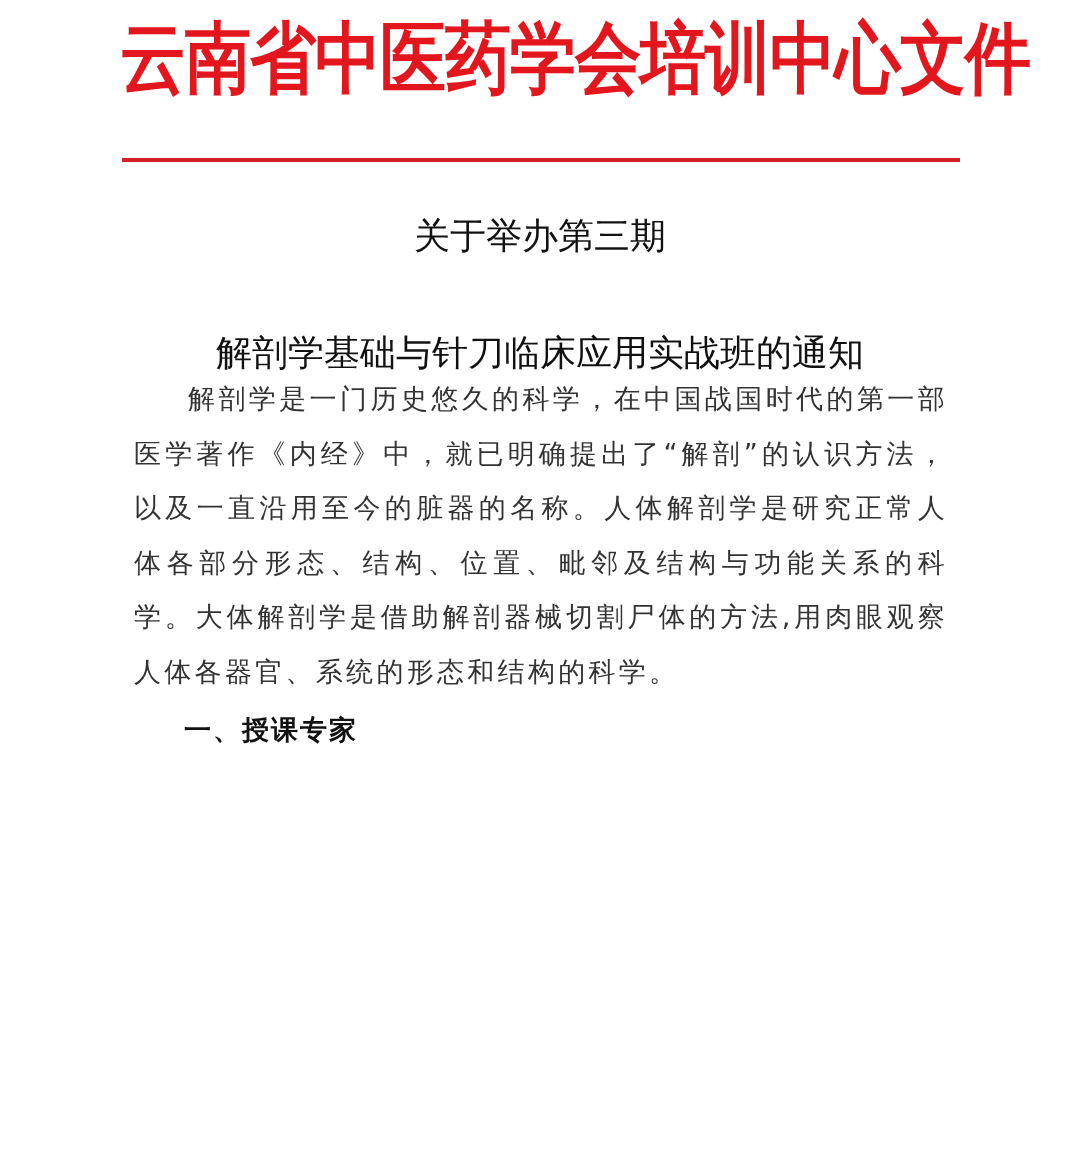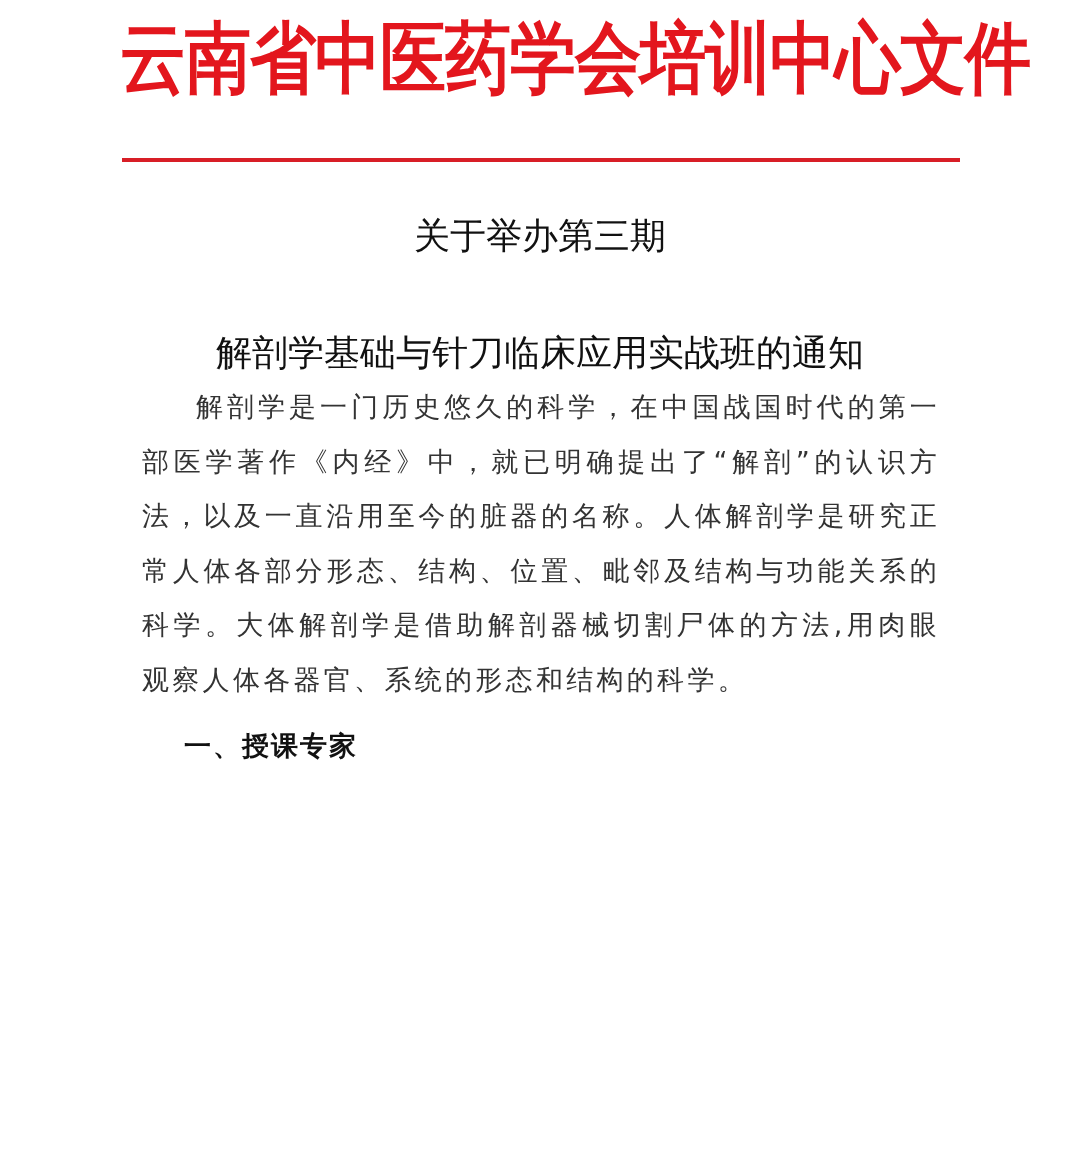--- a/index.html
+++ b/index.html
@@ -58,21 +58,21 @@
     top: 368px;
     width: 822px;
     font-family: "DejaVu Sans", "Liberation Sans", sans-serif;
     font-size: 27px;
     line-height: 54.5px;
     color: #333;
     letter-spacing: 3.3px;
     text-align: justify;
   }
   .para {
-    margin: 12px;
+    margin: 4px;
     text-indent: 2em;
   }
   .para .strong {
     font-weight: bold;
     color: #111;
     letter-spacing: 1px;
   }
   .section-heading {
     margin: 0;
     padding-left: 2em;

